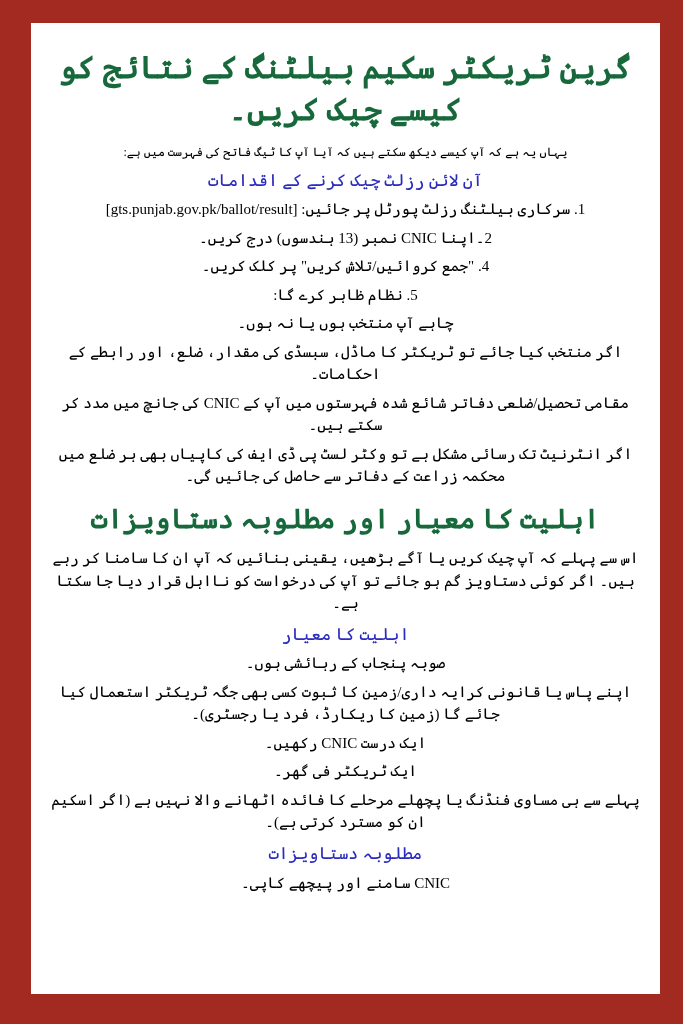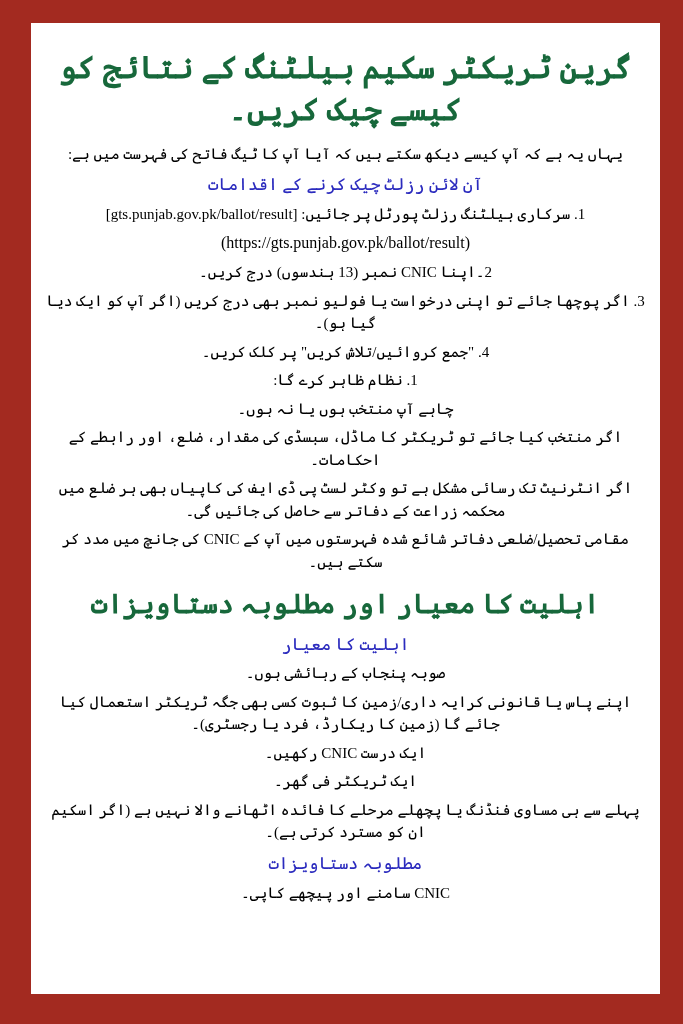--- a/index.html
+++ b/index.html
@@ -30,21 +30,21 @@
     overflow: hidden;
   }
   .poster-title {
     color: #17683B;
     font-size: 31px;
     font-weight: bold;
     line-height: 1.35;
     margin: 2px 0 12px 0;
   }
   .intro-line {
-    font-size: 15px;
+    font-size: 12px;
     margin: 0 0 8px 0;
     line-height: 1.5;
   }
   .blue-heading {
     color: #2B2BBE;
     font-size: 17px;
     font-weight: normal;
     margin: 8px 0 6px 0;
     line-height: 1.4;
   }
@@ -71,34 +71,33 @@
 <div class="page">
   <div class="sheet">
 
     <h1 class="poster-title">گرین ٹریکٹر سکیم بیلٹنگ کے نتائج کو کیسے چیک کریں۔</h1>
 
     <p class="intro-line">یہاں یہ ہے کہ آپ کیسے دیکھ سکتے ہیں کہ آیا آپ کا ٹیگ فاتح کی فہرست میں ہے:</p>
 
     <h2 class="blue-heading">آن لائن رزلٹ چیک کرنے کے اقدامات</h2>
 
     <p class="body-line">1. سرکاری بیلٹنگ رزلٹ پورٹل پر جائیں: [gts.punjab.gov.pk/ballot/result]</p>
-    <p class="body-line url-line">(https://gts.punjab.gov.pk/ballot/result)</p>
     <p class="body-line">2۔اپنا CNIC نمبر (13 ہندسوں) درج کریں۔</p>
-    <p class="body-line">3. اگر پوچھا جائے تو اپنی درخواست یا فولیو نمبر بھی درج کریں (اگر آپ کو ایک دیا گیا ہو)۔</p>
     <p class="body-line">4. "جمع کروائیں/تلاش کریں" پر کلک کریں۔</p>
-    <p class="body-line">1. نظام ظاہر کرے گا:</p>
+    <p class="body-line">5. نظام ظاہر کرے گا:</p>
     <p class="body-line">چاہے آپ منتخب ہوں یا نہ ہوں۔</p>
     <p class="body-line">اگر منتخب کیا جائے تو ٹریکٹر کا ماڈل، سبسڈی کی مقدار، ضلع، اور رابطے کے احکامات۔</p>
 
 
+    <p class="body-line">مقامی تحصیل/ضلعی دفاتر شائع شدہ فہرستوں میں آپ کے CNIC کی جانچ میں مدد کر سکتے ہیں۔</p>
     <p class="body-line">اگر انٹرنیٹ تک رسائی مشکل ہے تو وکٹر لسٹ پی ڈی ایف کی کاپیاں بھی ہر ضلع میں محکمہ زراعت کے دفاتر سے حاصل کی جائیں گی۔</p>
-    <p class="body-line">مقامی تحصیل/ضلعی دفاتر شائع شدہ فہرستوں میں آپ کے CNIC کی جانچ میں مدد کر سکتے ہیں۔</p>
 
     <h2 class="green-heading">اہلیت کا معیار اور مطلوبہ دستاویزات</h2>
 
+    <p class="body-line">اس سے پہلے کہ آپ چیک کریں یا آگے بڑھیں، یقینی بنائیں کہ آپ ان کا سامنا کر رہے ہیں۔ اگر کوئی دستاویز گم ہو جائے تو آپ کی درخواست کو نااہل قرار دیا جا سکتا ہے۔</p>
 
     <h3 class="blue-heading">اہلیت کا معیار</h3>
 
     <p class="body-line">صوبہ پنجاب کے رہائشی ہوں۔</p>
     <p class="body-line">اپنے پاس یا قانونی کرایہ داری/زمین کا ثبوت کسی بھی جگہ ٹریکٹر استعمال کیا جائے گا (زمین کا ریکارڈ، فرد یا رجسٹری)۔</p>
     <p class="body-line">ایک درست CNIC رکھیں۔</p>
     <p class="body-line">ایک ٹریکٹر فی گھر۔</p>
     <p class="body-line">پہلے سے ہی مساوی فنڈنگ یا پچھلے مرحلے کا فائدہ اٹھانے والا نہیں ہے (اگر اسکیم ان کو مسترد کرتی ہے)۔</p>
 
     <h3 class="blue-heading">مطلوبہ دستاویزات</h3>

